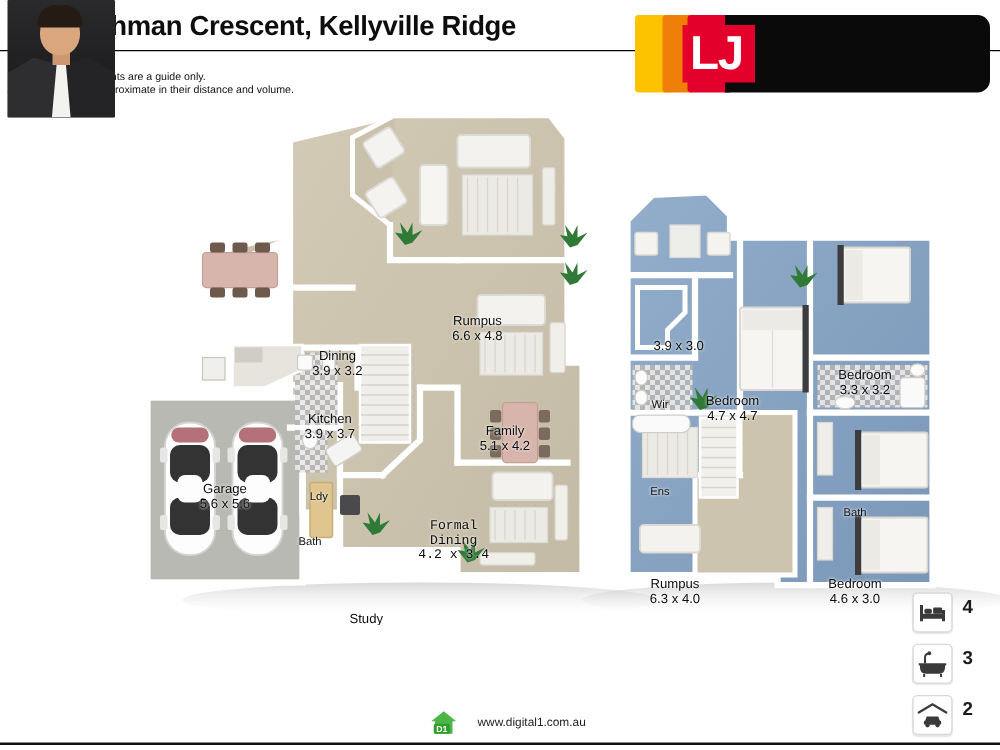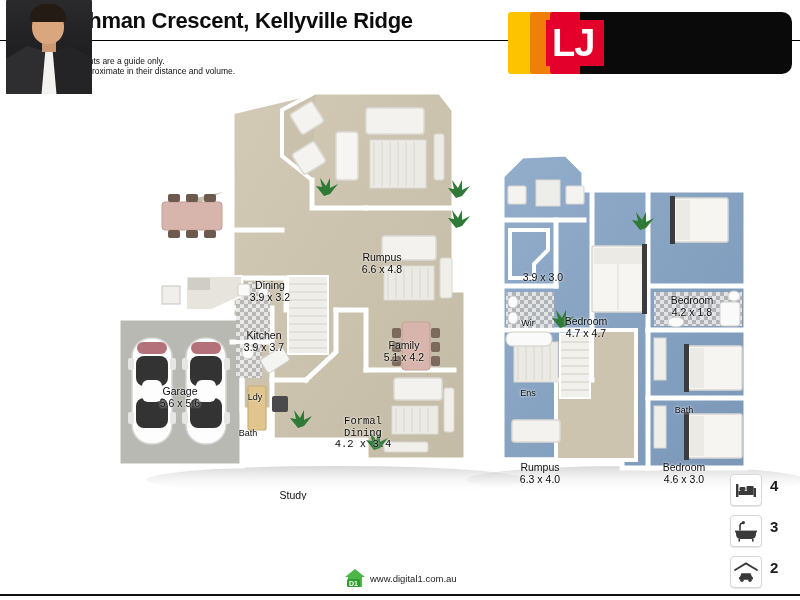--- a/index.html
+++ b/index.html
@@ -99,21 +99,21 @@
   }
   .agentphoto .jacketR{
     position:absolute;left:42px;top:46px;width:46px;height:48px;background:#242427;
     clip-path:polygon(0 12%,52% 0,100% 28%,100% 100%,0 100%);
   }
   .agentname{
     position:absolute;left:102px;top:42px;
     font-size:11px;line-height:14.5px;color:#111;
   }
   .d1{
-    position:absolute;left:344px;top:568px;display:flex;align-items:center;gap:4px;
+    position:absolute;left:344px;top:568px;display:flex;align-items:center;gap:16px;
   }
   .d1 .badge{position:relative;width:22px;height:20px;}
   .d1text{font-size:9.5px;color:#222;}
   .bottomline{position:absolute;left:0;top:594px;width:800px;height:2px;background:#111;}
 
   
   .iconset{position:absolute;left:730px;top:474px;width:66px;height:114px;}
   .iconrow{position:absolute;left:0;width:66px;height:32px;}
   .iconbox{
     position:absolute;left:0;top:0;width:30px;height:30px;
@@ -501,21 +501,21 @@
     </div>
     <div class="rlabel sm" style="left:472px;top:238px;width:40px;">
       <span class="nm">Wir</span>
     </div>
     <div class="rlabel" style="left:512px;top:236px;width:76px;">
       <span class="nm">Bedroom</span>
       <span class="dm">4.7 x 4.7</span>
     </div>
     <div class="rlabel" style="left:618px;top:215px;width:76px;">
       <span class="nm">Bedroom</span>
-      <span class="dm">4.2 x 1.8</span>
+      <span class="dm">3.3 x 3.2</span>
     </div>
     <div class="rlabel sm" style="left:472px;top:308px;width:40px;">
       <span class="nm">Ens</span>
     </div>
     <div class="rlabel sm" style="left:628px;top:325px;width:40px;">
       <span class="nm">Bath</span>
     </div>
     <div class="rlabel" style="left:466px;top:382px;width:76px;">
       <span class="nm">Rumpus</span>
       <span class="dm">6.3 x 4.0</span>

